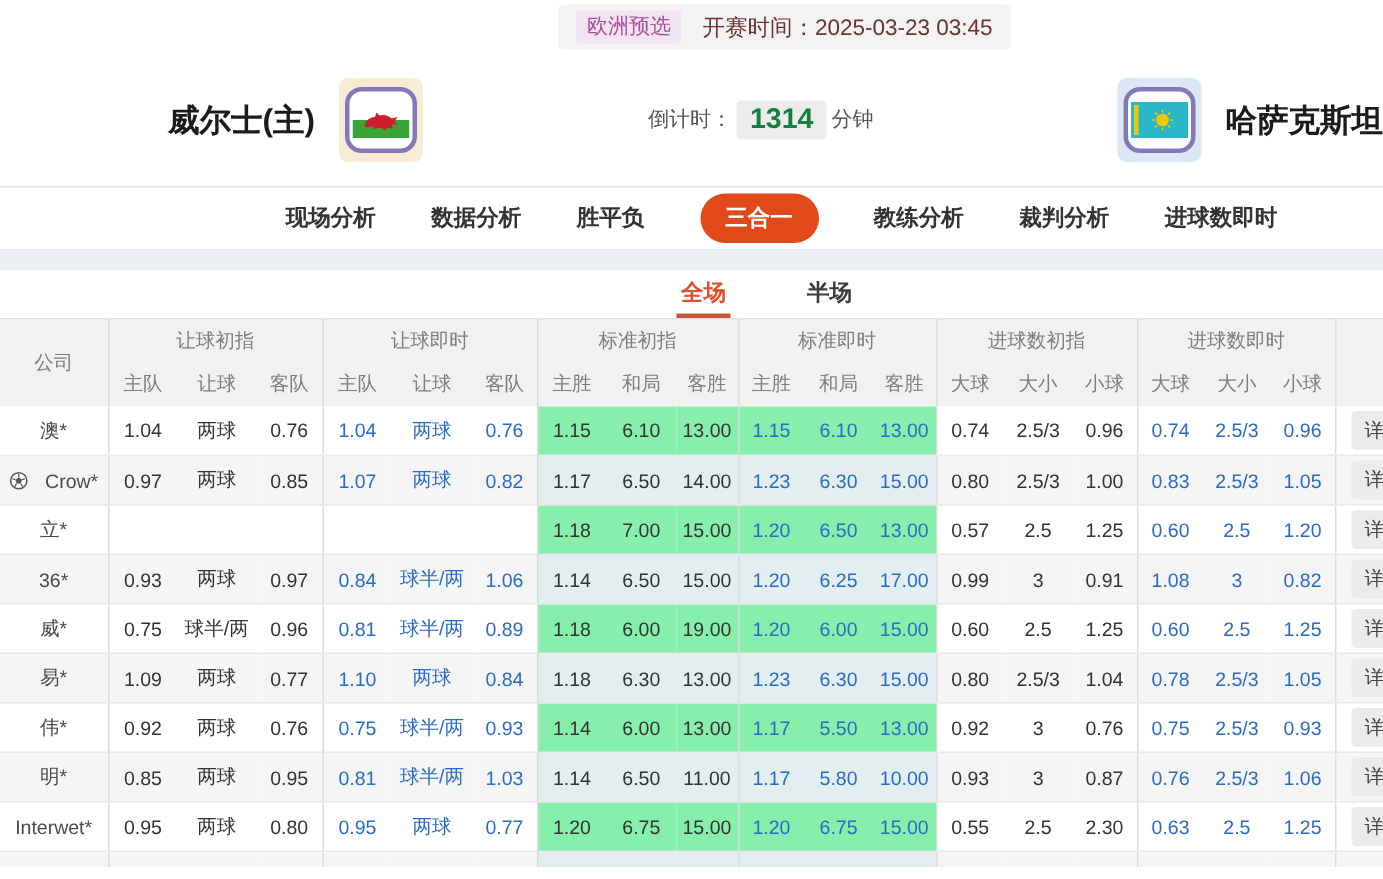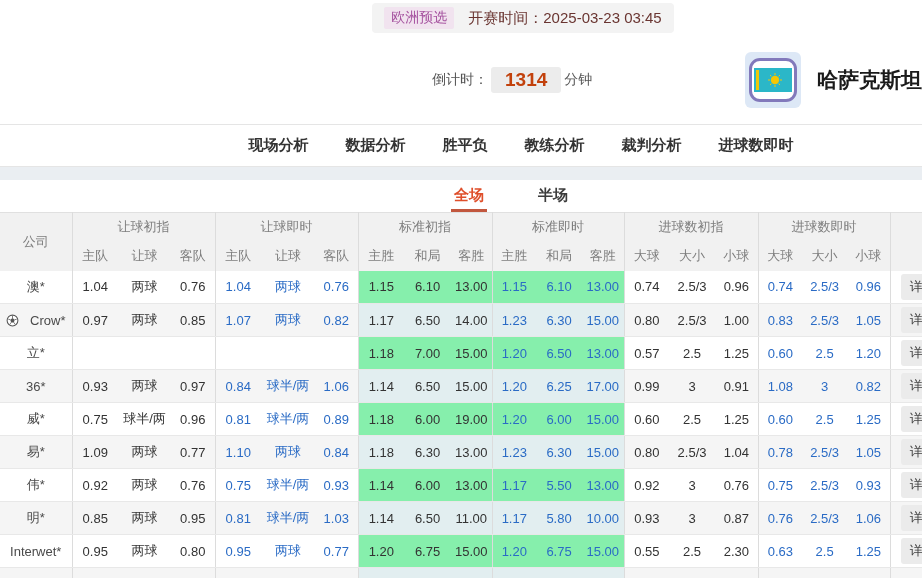--- a/index.html
+++ b/index.html
@@ -15,22 +15,22 @@
   .league-badge { background: #f1e3ef; color: #a4509e; font-size: 14px; padding: 2px 7px; border-radius: 2px; cursor: pointer; }
   .kickoff { color: #6a3531; font-weight: normal; font-size: 15px; }
   
   .teams { height: 88px; position: relative; display: flex; align-items: center; }
   .home { display: flex; align-items: center; gap: 16px; margin-left: 112px; }
   .away { margin-left: auto; display: flex; align-items: center; gap: 16px; }
   .team-name { font-size: 21px; font-weight: bold; color: #1b1b1b; white-space: nowrap; }
   .countdown { position: absolute; left: 432px; top: 50%; transform: translateY(-50%);
     display: flex; align-items: center; gap: 3px; }
   .cd-label, .cd-unit { color: #555; font-size: 14px; }
-  .cd-value { background: #ececec; color: #c2410c; font-weight: bold; font-size: 19px;
-    padding: 2px 14px; border-radius: 3px; }
+  .cd-value { background: #ececec; color: #15803d; font-weight: bold; font-size: 19px;
+    padding: 2px 9px; border-radius: 3px; }
   .flag-box { width: 56px; height: 56px; border-radius: 6px;
     display: flex; align-items: center; justify-content: center; }
   .flag-box.wales { background: #f8ecd6; }
   .flag-box.kz { background: #dde8f6; }
   .flag-inner { background: #fff; border: 3px solid #8279bb; border-radius: 11px;
     width: 48px; height: 44px; display: flex; align-items: center; justify-content: center; }
   
   .navtabs { height: 43px; border-top: 1px solid #e5e5e5; border-bottom: 1px solid #e5e5e5;
     display: flex; align-items: center; justify-content: center; gap: 37px; padding-left: 120px; }
   .navtab { font-size: 15px; font-weight: bold; color: #333; cursor: pointer; white-space: nowrap; }
@@ -63,20 +63,32 @@
 <body>
 
 <div class="topbar">
   <div class="meta-pill">
     <span class="league-badge">欧洲预选</span>
     <span class="kickoff"><span>开赛时间：</span><span>2025-03-23 03:45</span></span>
   </div>
 </div>
 
 <div class="teams">
+  <div class="home">
+    <span class="team-name">威尔士(主)</span>
+    <span class="flag-box wales">
+      <span class="flag-inner">
+        <svg width="38" height="24" viewBox="0 0 38 24">
+          <rect x="0" y="0" width="38" height="12" fill="#ffffff"></rect>
+          <rect x="0" y="12" width="38" height="12" fill="#3aa335"></rect>
+          <path d="M8 16 c1-4 4-6 7-6 l1-3 2 2 c3-1 6 0 8 2 l4-1 -2 3 2 2 -4 0 1 3 -4-1 -1 2 -3-2 -5 1 0-2 -4 1 z" fill="#cf1b2b"></path>
+        </svg>
+      </span>
+    </span>
+  </div>
   <div class="countdown">
     <span class="cd-label">倒计时：</span>
     <span class="cd-value">1314</span>
     <span class="cd-unit">分钟</span>
   </div>
   <div class="away">
     <span class="flag-box kz">
       <span class="flag-inner">
         <svg width="38" height="24" viewBox="0 0 38 24">
           <rect x="0" y="0" width="38" height="24" fill="#2bb7c8"></rect>
@@ -96,20 +108,21 @@
       </span>
     </span>
     <span class="team-name">哈萨克斯坦</span>
   </div>
 </div>
 
 <div class="navtabs" id="navtabs">
     <span class="navtab">现场分析</span>
     <span class="navtab">数据分析</span>
     <span class="navtab">胜平负</span>
+    <span class="navtab active">三合一</span>
     <span class="navtab">教练分析</span>
     <span class="navtab">裁判分析</span>
     <span class="navtab">进球数即时</span>
   </div>
 <div class="band"></div>
 <div class="subtabs" id="subtabs">
     <span class="subtab active">全场</span>
     <span class="subtab">半场</span>
   </div>
 

